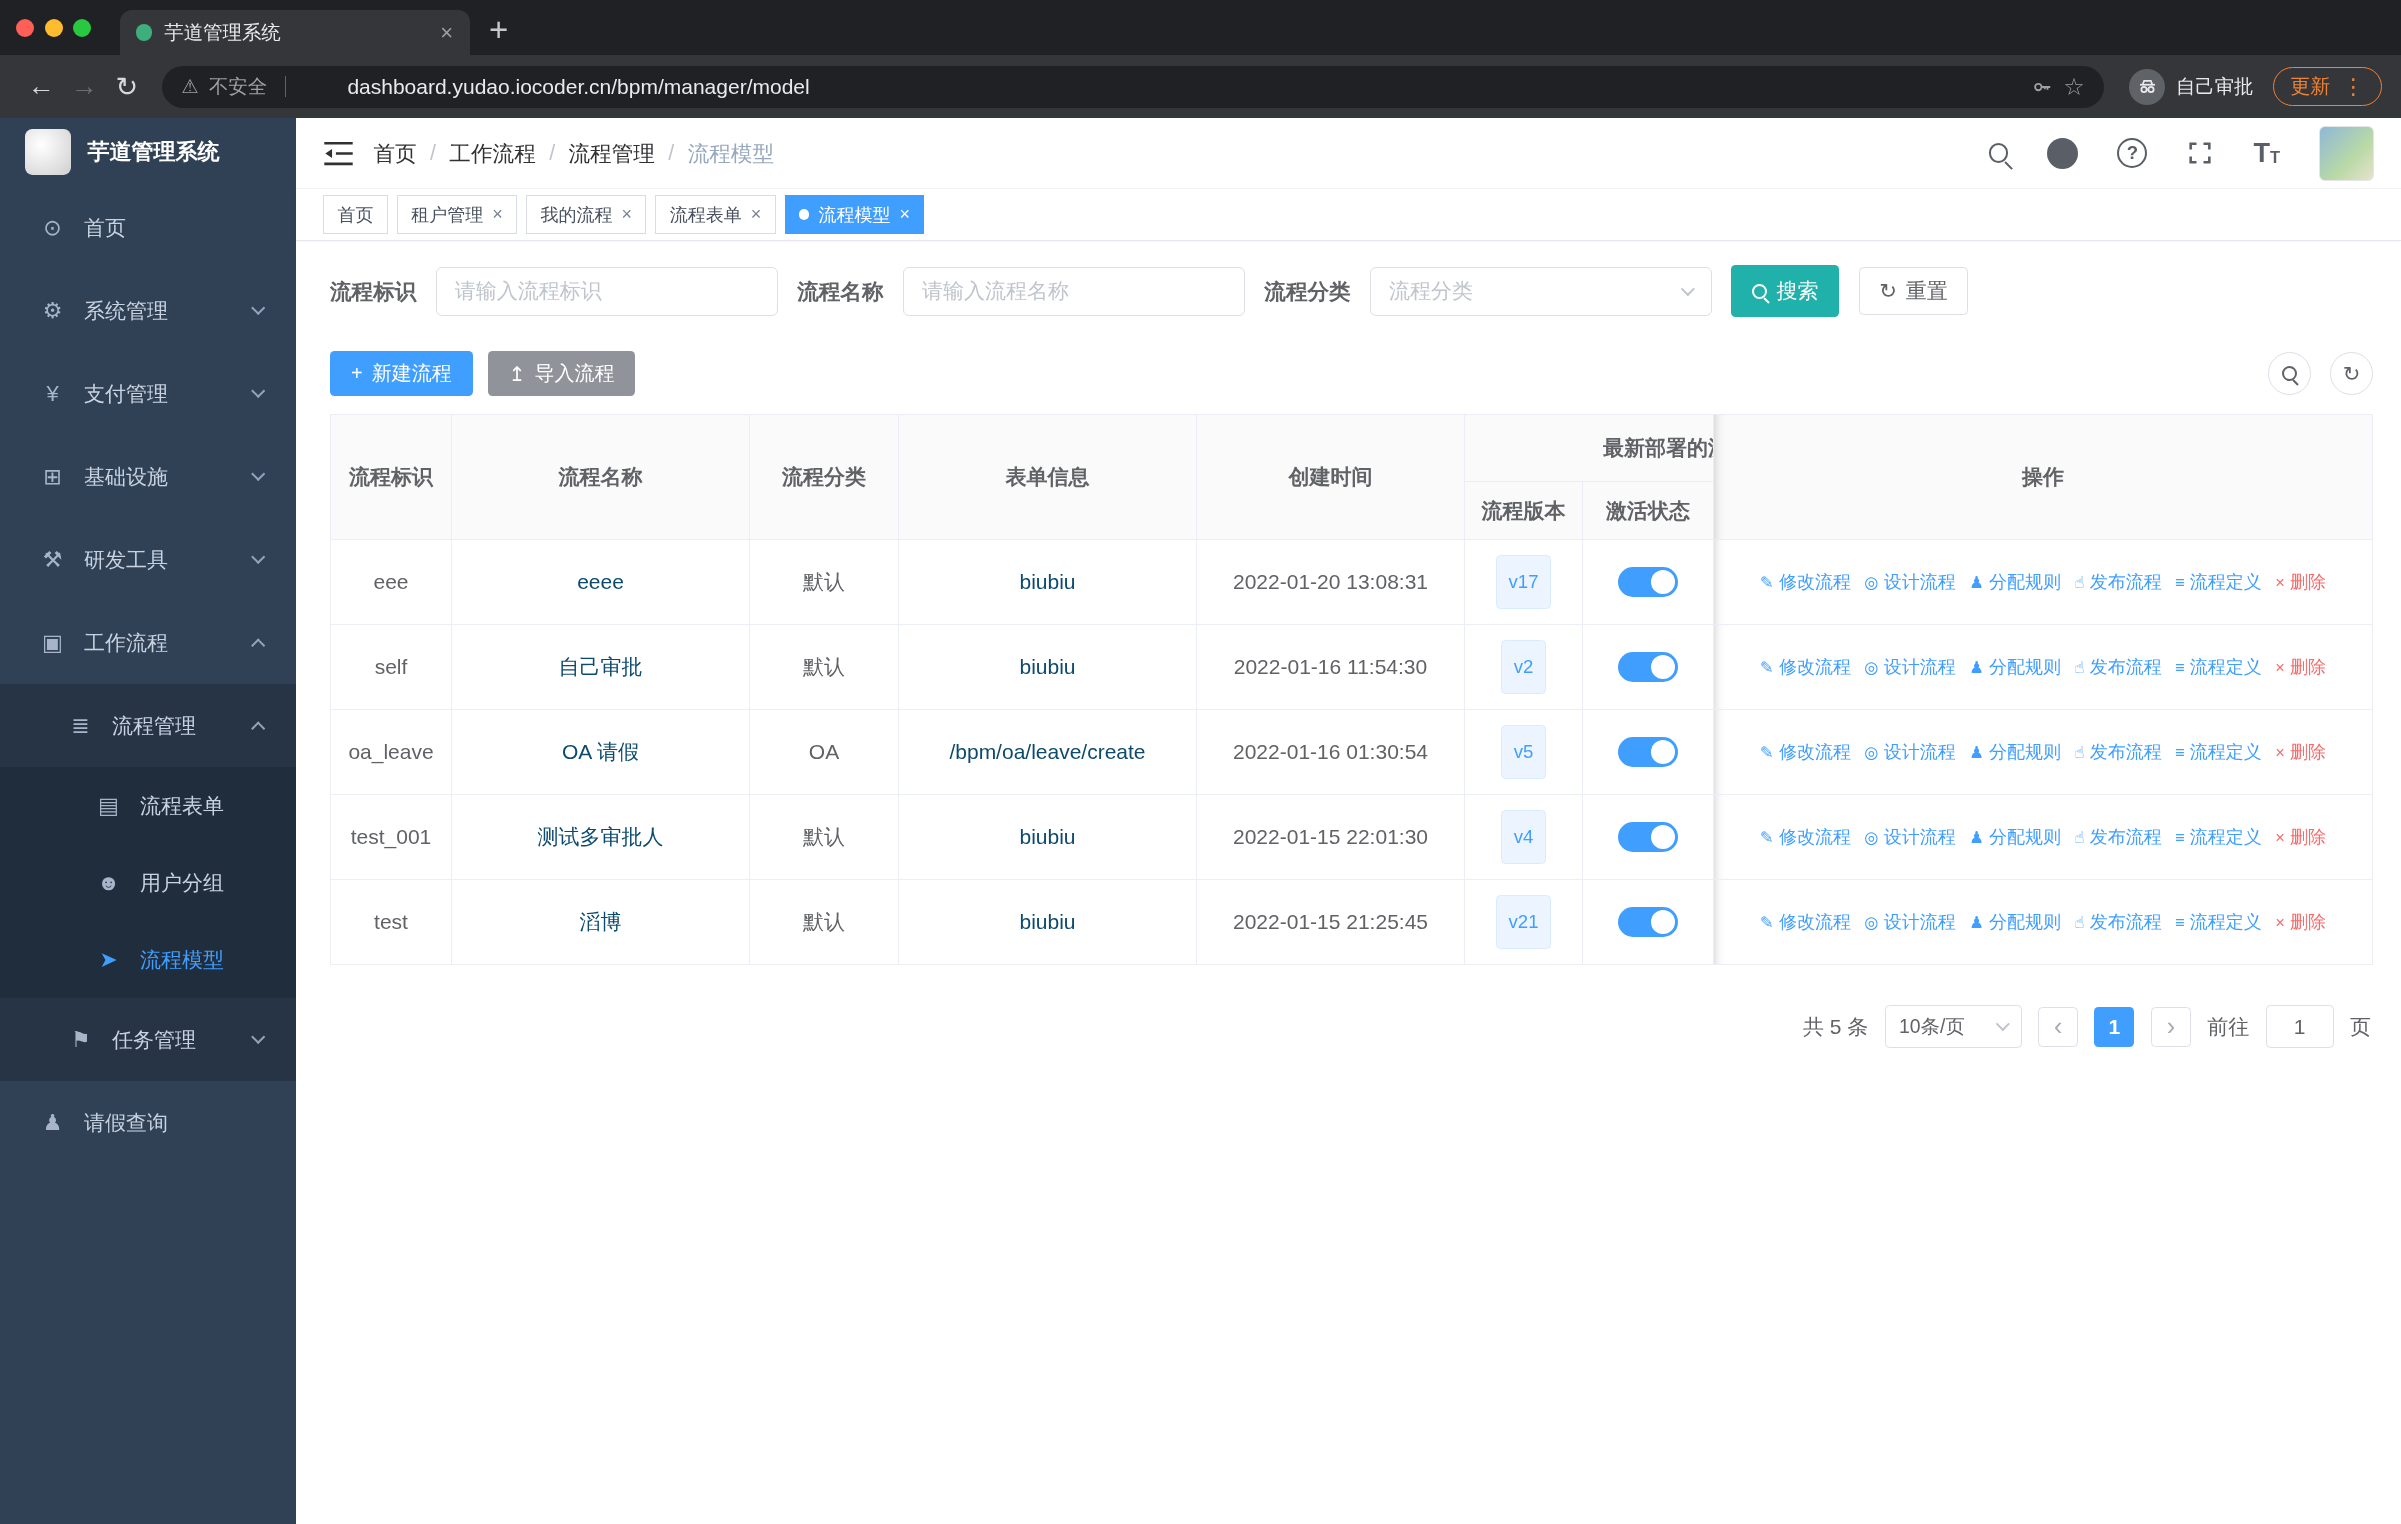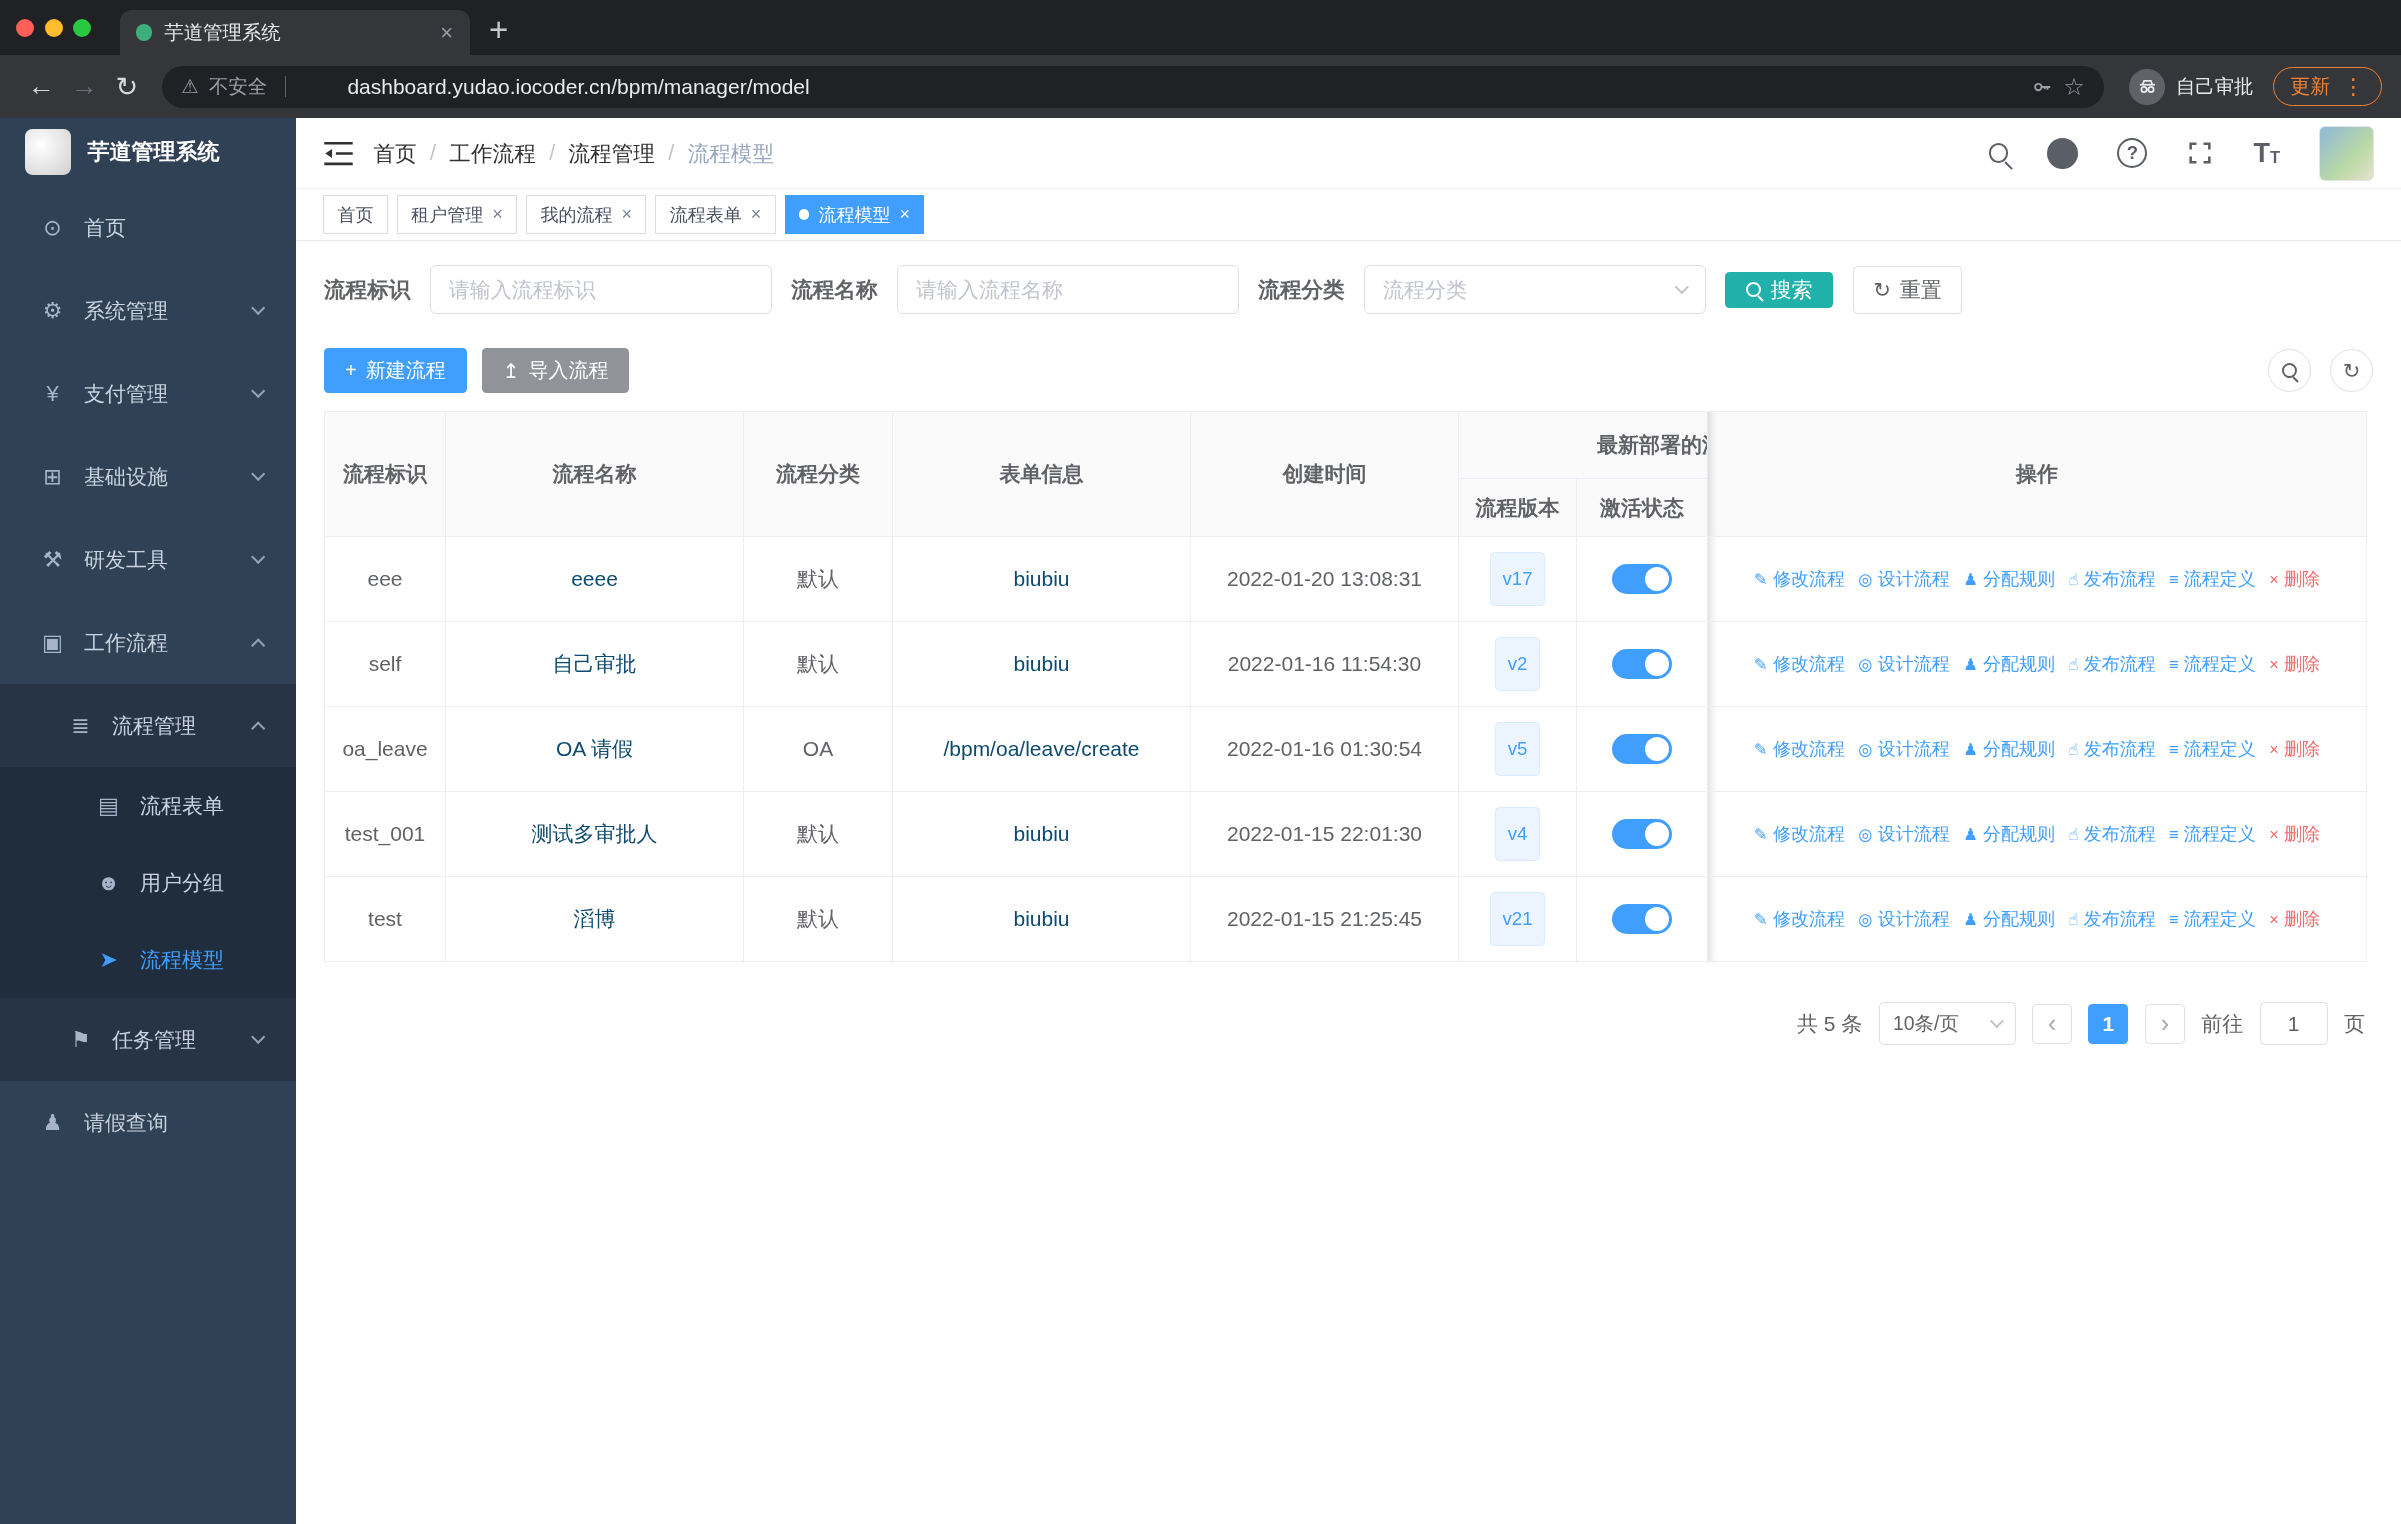--- a/index.html
+++ b/index.html
@@ -69,30 +69,30 @@
 
   
   .tagbar { height:52px; border-bottom:0.7px solid #e4e7ed; display:flex; align-items:center; padding:0 27px; gap:9px; box-shadow:0 0.7px 2.2px rgba(0,21,41,0.05); }
   .tag { height:39px; display:flex; align-items:center; padding:0 13.4px; border:0.7px solid #d8dce5; background:#fff; color:#495060; font-size:18px; gap:9px; cursor:pointer; white-space:nowrap; }
   .tag .dot { width:10.4px; height:10.4px; border-radius:50%; background:#fff; }
   .tag .tag-close { font-size:18px; color:#7a8190; }
   .tag.active { background:#409eff; border-color:#409eff; color:#fff; }
   .tag.active .tag-close { color:#fff; }
 
   
-  .content { padding:24px 28px 0 28px; flex:1; }
+  .content { padding:24px 28px 0 28px; flex:1;margin-left:6px; }
   .filters { display:flex; align-items:center; gap:19.4px; }
   .f-label { font-size:21.6px; font-weight:700; color:#606266; white-space:nowrap; }
   .f-input { width:342px; height:49px; border:0.7px solid #dcdfe6; border-radius:6px; padding:0 18px; font-size:21px; color:#606266; outline:none; background:#fff; }
   .f-input::placeholder { color:#c0c4cc; }
   .f-select { width:342px; height:49px; border:0.7px solid #dcdfe6; border-radius:6px; padding:0 18px; display:flex; align-items:center; justify-content:space-between; background:#fff; }
   .f-select .sel-ph { color:#c0c4cc; font-size:21px; }
   .caret { width:9.7px; height:9.7px; border-right:2.2px solid #c0c4cc; border-bottom:2.2px solid #c0c4cc; transform:rotate(45deg); margin-top:-4.5px; }
   .btn { display:flex; align-items:center; gap:9px; border-radius:4.5px; font-size:21px; cursor:pointer; white-space:nowrap; }
-  .search-btn { height:36px; padding:2px 21px; background:#20B2AA; color:#fff; }
+  .search-btn { height:52px; padding:2px 21px; background:#20B2AA; color:#fff; }
   .reset-btn { height:48px; padding:0 19.4px; background:#fff; border:0.7px solid #dcdfe6; color:#606266; }
   .actions-row { margin-top:34px; display:flex; align-items:center; gap:15px; }
   .btn-create { height:45px; padding:0 21px; background:#409eff; color:#fff; font-size:20px; }
   .btn-import { height:45px; padding:0 21px; background:#909399; color:#fff; font-size:20px; }
   .row-right { margin-left:auto; display:flex; gap:19.4px; align-items:center; }
   .circle-btn { width:43px; height:43px; border:0.7px solid #dcdfe6; border-radius:50%; display:flex; align-items:center; justify-content:center; color:#606266; font-size:21px; background:#fff; }
 
   
   .table-wrap { margin-top:18px; }
   table { border-collapse:collapse; table-layout:fixed; width:2041px; }

